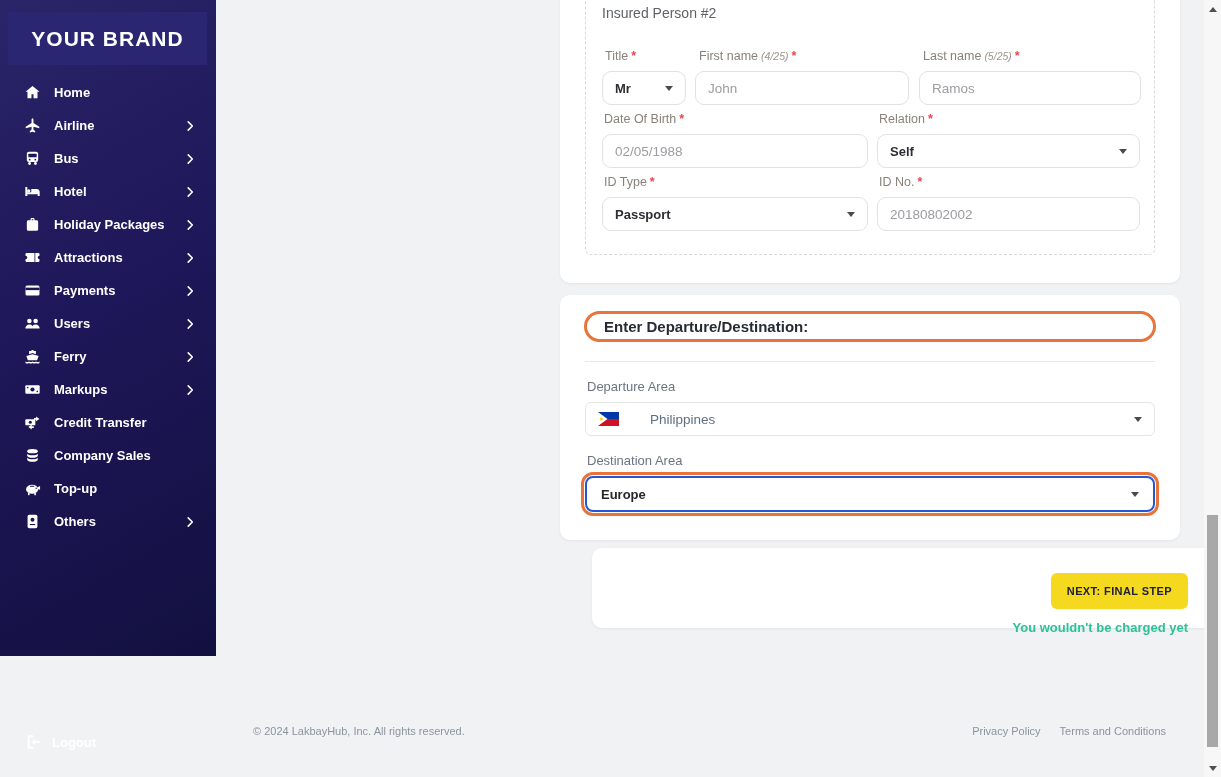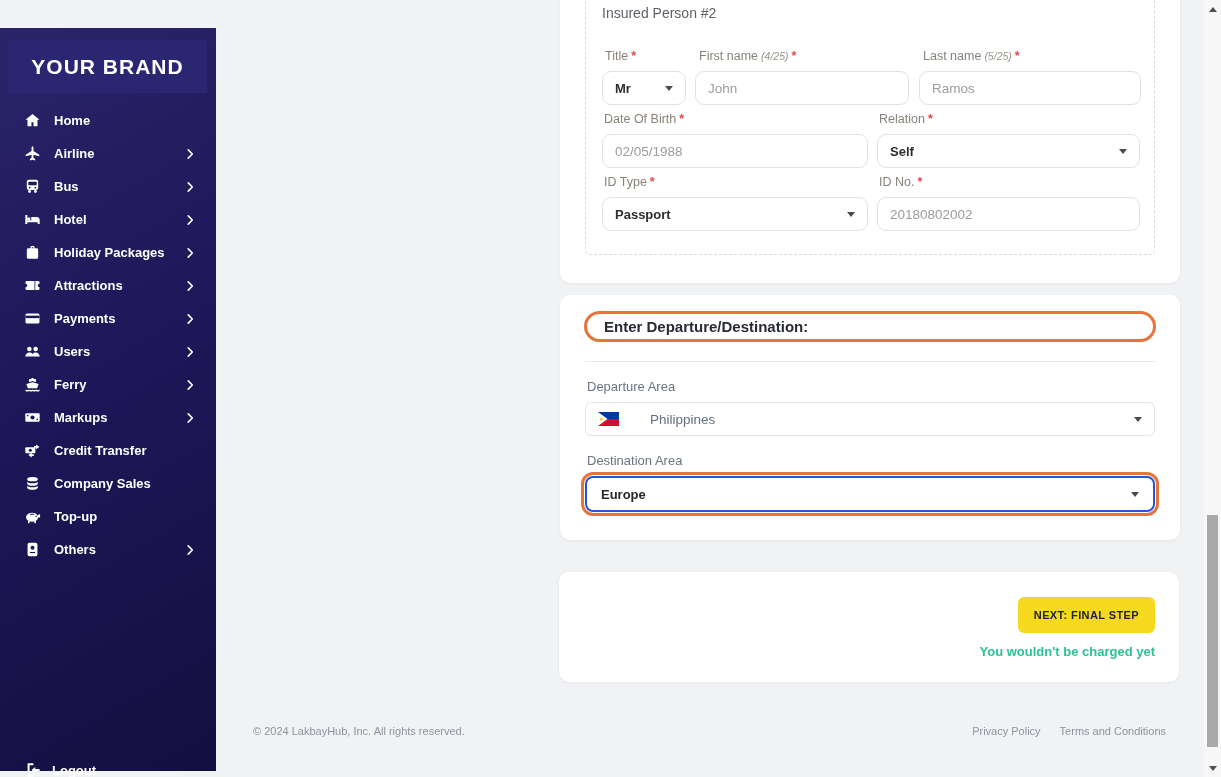--- a/index.html
+++ b/index.html
@@ -1,38 +1,38 @@
 <!DOCTYPE html>
 <html><head>
 <meta charset="utf-8">
 <style>
   * { box-sizing: border-box; }
   html,body { margin:0; padding:0; background:#f1f2f4; }
   body { font-family:"Liberation Sans","DejaVu Sans",sans-serif; }
   .page { position:relative; width:1221px; height:777px; overflow:hidden; background:#f1f2f4; }
 
   
-  .sidebar { position:absolute; left:0; top:0; width:216px; height:743px;
-             background:linear-gradient(150deg,#2a2569 0%,#1e1759 45%,#131040 100%);margin-top:28px; }
+  .sidebar { position:absolute; left:0; top:0; width:216px; height:656px;
+             background:linear-gradient(150deg,#2a2569 0%,#1e1759 45%,#131040 100%); }
   .brand { position:absolute; left:8px; top:12px; width:199px; height:53px; background:#2b2672;
            color:#fff; font-size:21px; font-weight:800; letter-spacing:1px;
            display:flex; align-items:center; justify-content:center; }
   .menu { position:absolute; left:0; top:76px; width:216px; }
   .mitem { position:relative; height:33px; display:flex; align-items:center; padding-left:22px; cursor:pointer; }
   .mico { width:20px; display:flex; justify-content:center; }
   .mlabel { margin-left:12px; color:#fff; font-size:13px; font-weight:700; }
   .chev { position:absolute; right:20px; top:50%; transform:translateY(-50%); display:flex; }
   .logout { position:absolute; left:22px; top:733px; display:flex; align-items:center; cursor:pointer; }
   .logout .mlabel { margin-left:10px; }
 
   
   .card { position:absolute; background:#fff; border-radius:10px; box-shadow:0 1px 3px rgba(16,24,40,.06); }
   .card1 { left:560px; top:-14px; width:620px; height:297px; }
   .card2 { left:560px; top:295px; width:620px; height:245px; }
-  .card3 { left:559px; top:548px; width:620px; height:110px;margin-top:24px; }
+  .card3 { left:592px; top:548px; width:620px; height:80px; }
 
   .fieldset { position:absolute; left:25px; top:6px; width:570px; height:263px;
               border:1px dashed #d8d8d8; border-radius:6px; }
   .fs-title { position:absolute; left:16px; top:12px; font-size:14px; color:#5f6368; }
 
   .f-label { position:absolute; font-size:12.5px; color:#8a827a; white-space:nowrap; }
   .f-label .cnt { font-style:italic; font-size:10.5px; color:#9a948c; margin-left:3px; }
   .f-label .req { color:#e5484d; margin-left:3px; font-weight:700; }
 
   .finput { position:absolute; height:34px; border:1px solid #e2e2e4; border-radius:9px;

